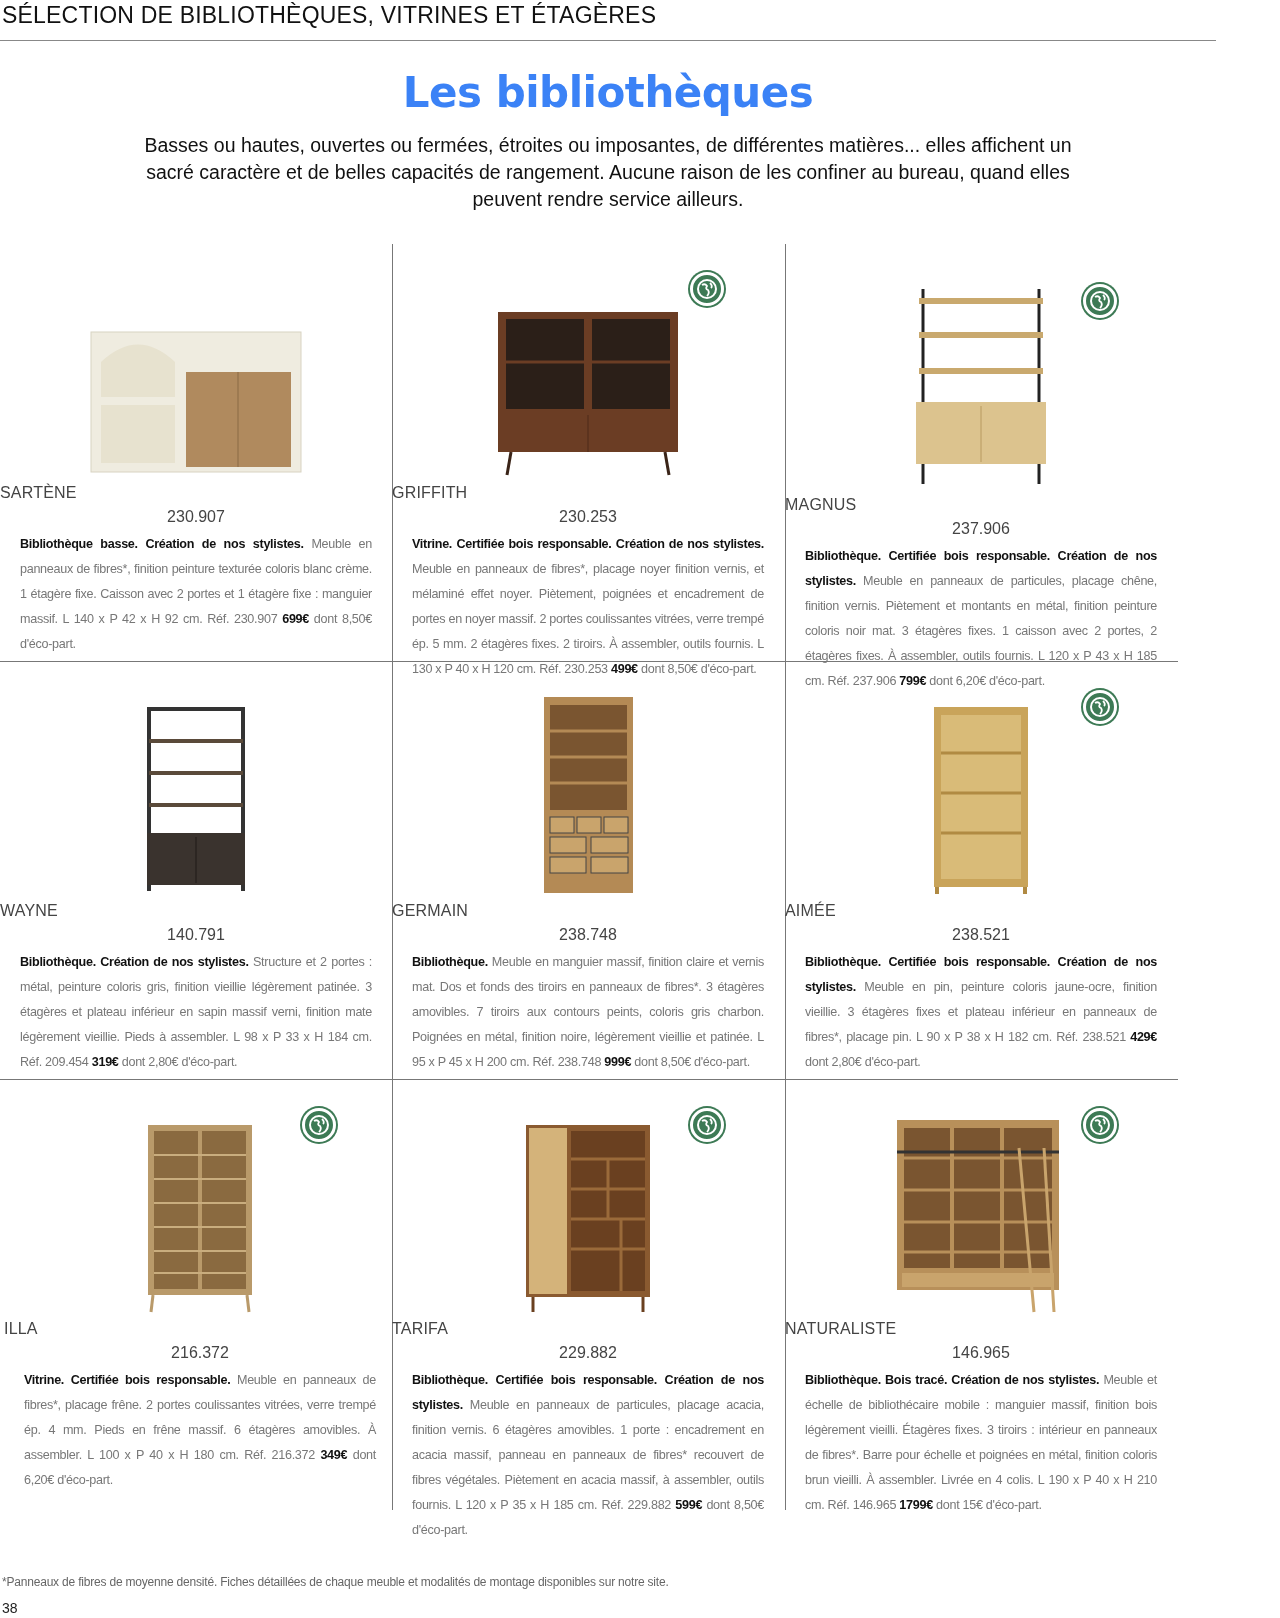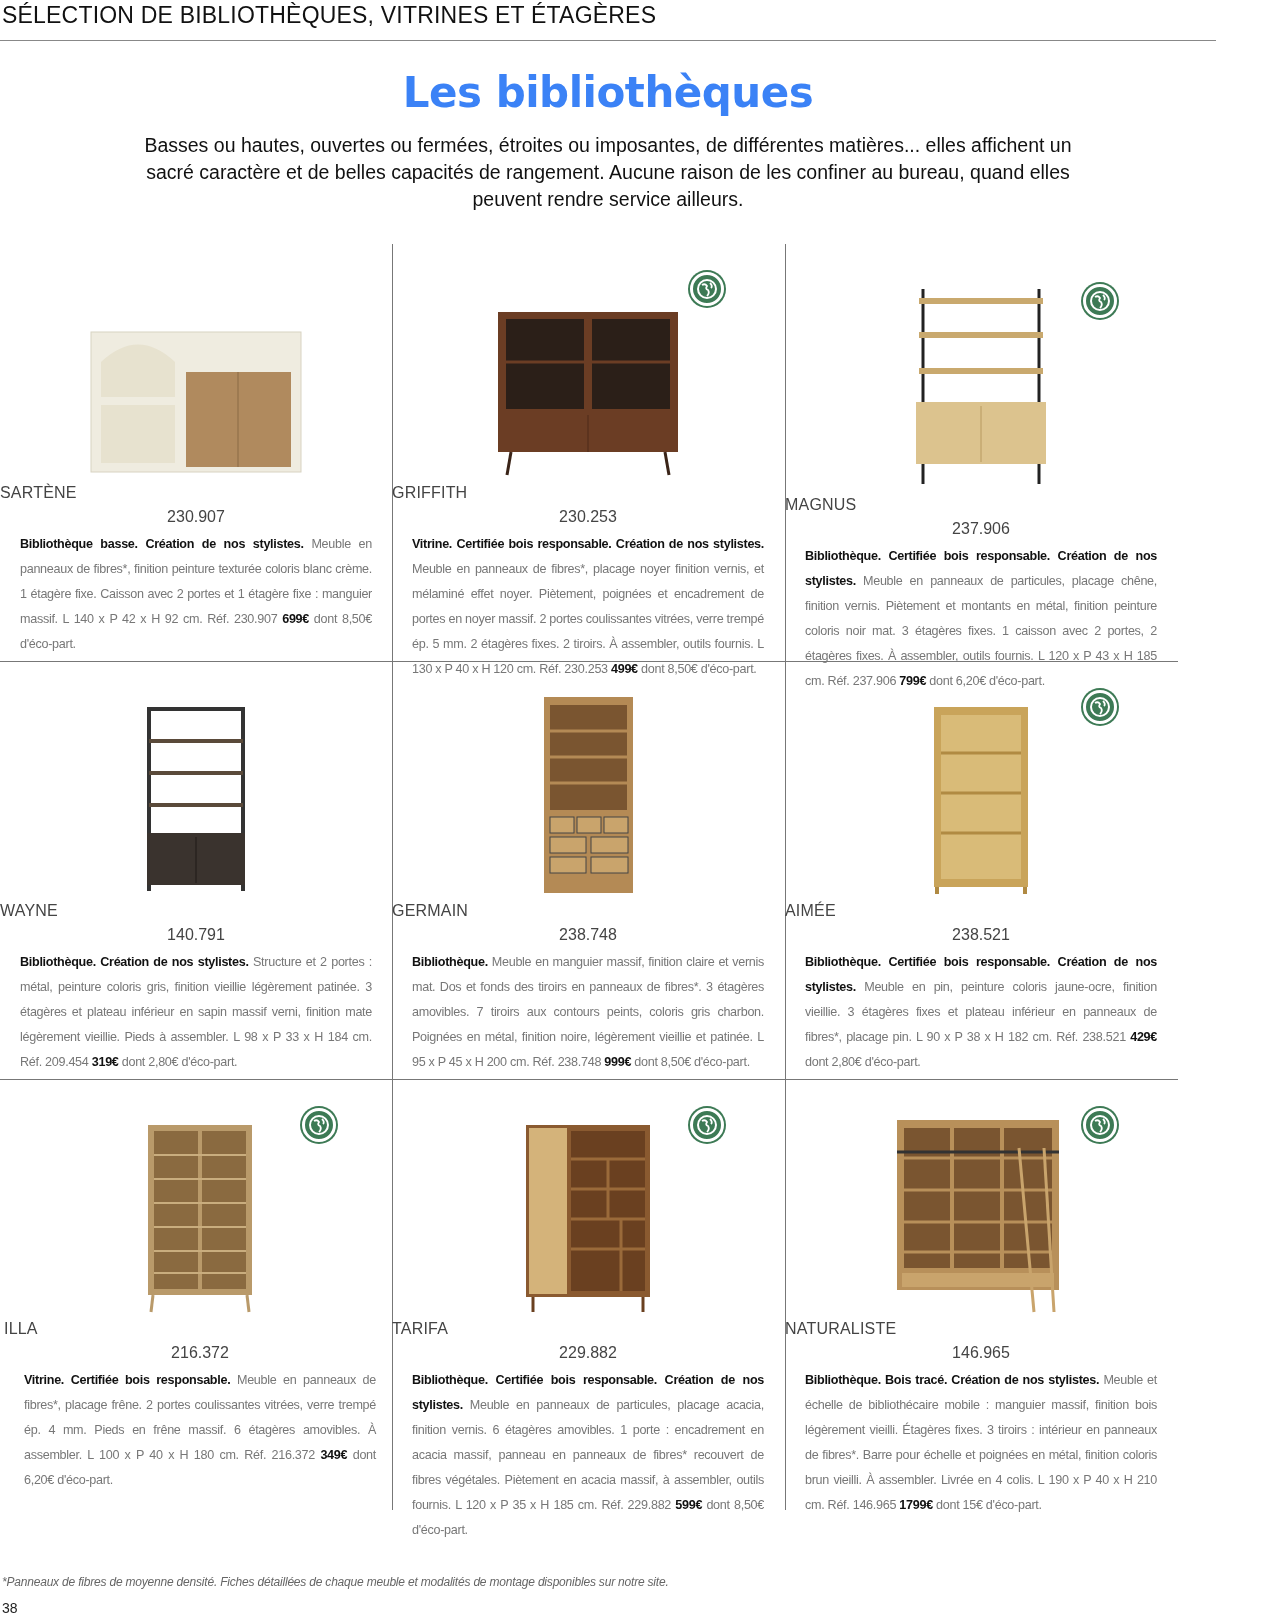--- a/index.html
+++ b/index.html
@@ -44,21 +44,21 @@
     }
     .card .desc {
       position: absolute; left: 20px; right: 20px; top: 280px;
       font-family: "Liberation Sans", sans-serif; font-stretch: condensed;
       font-size: 12.6px; line-height: 25px; color: #777; text-align: justify; letter-spacing: -0.3px;
     }
     .card .desc b { color: #111; font-weight: 700; }
     .card .desc .price { color: #111; font-weight: 700; }
 
     .footnote {
-      position: absolute; left: 2px; top: 1575px; font-size: 12px; color: #666; letter-spacing: -0.2px; font-style: italic;
+      position: absolute; left: 2px; top: 1575px; font-size: 12px; color: #666; letter-spacing: -0.2px;
     }
     .page-number { position: absolute; left: 2px; top: 1600px; font-size: 14px; color: #222; }
   </style>
 </head>
 <body>
 
 <div class="section-title">SÉLECTION DE BIBLIOTHÈQUES, VITRINES ET ÉTAGÈRES</div>
 <div class="title-rule"></div>
 
 <h1 class="hero-title">Les bibliothèques</h1>

